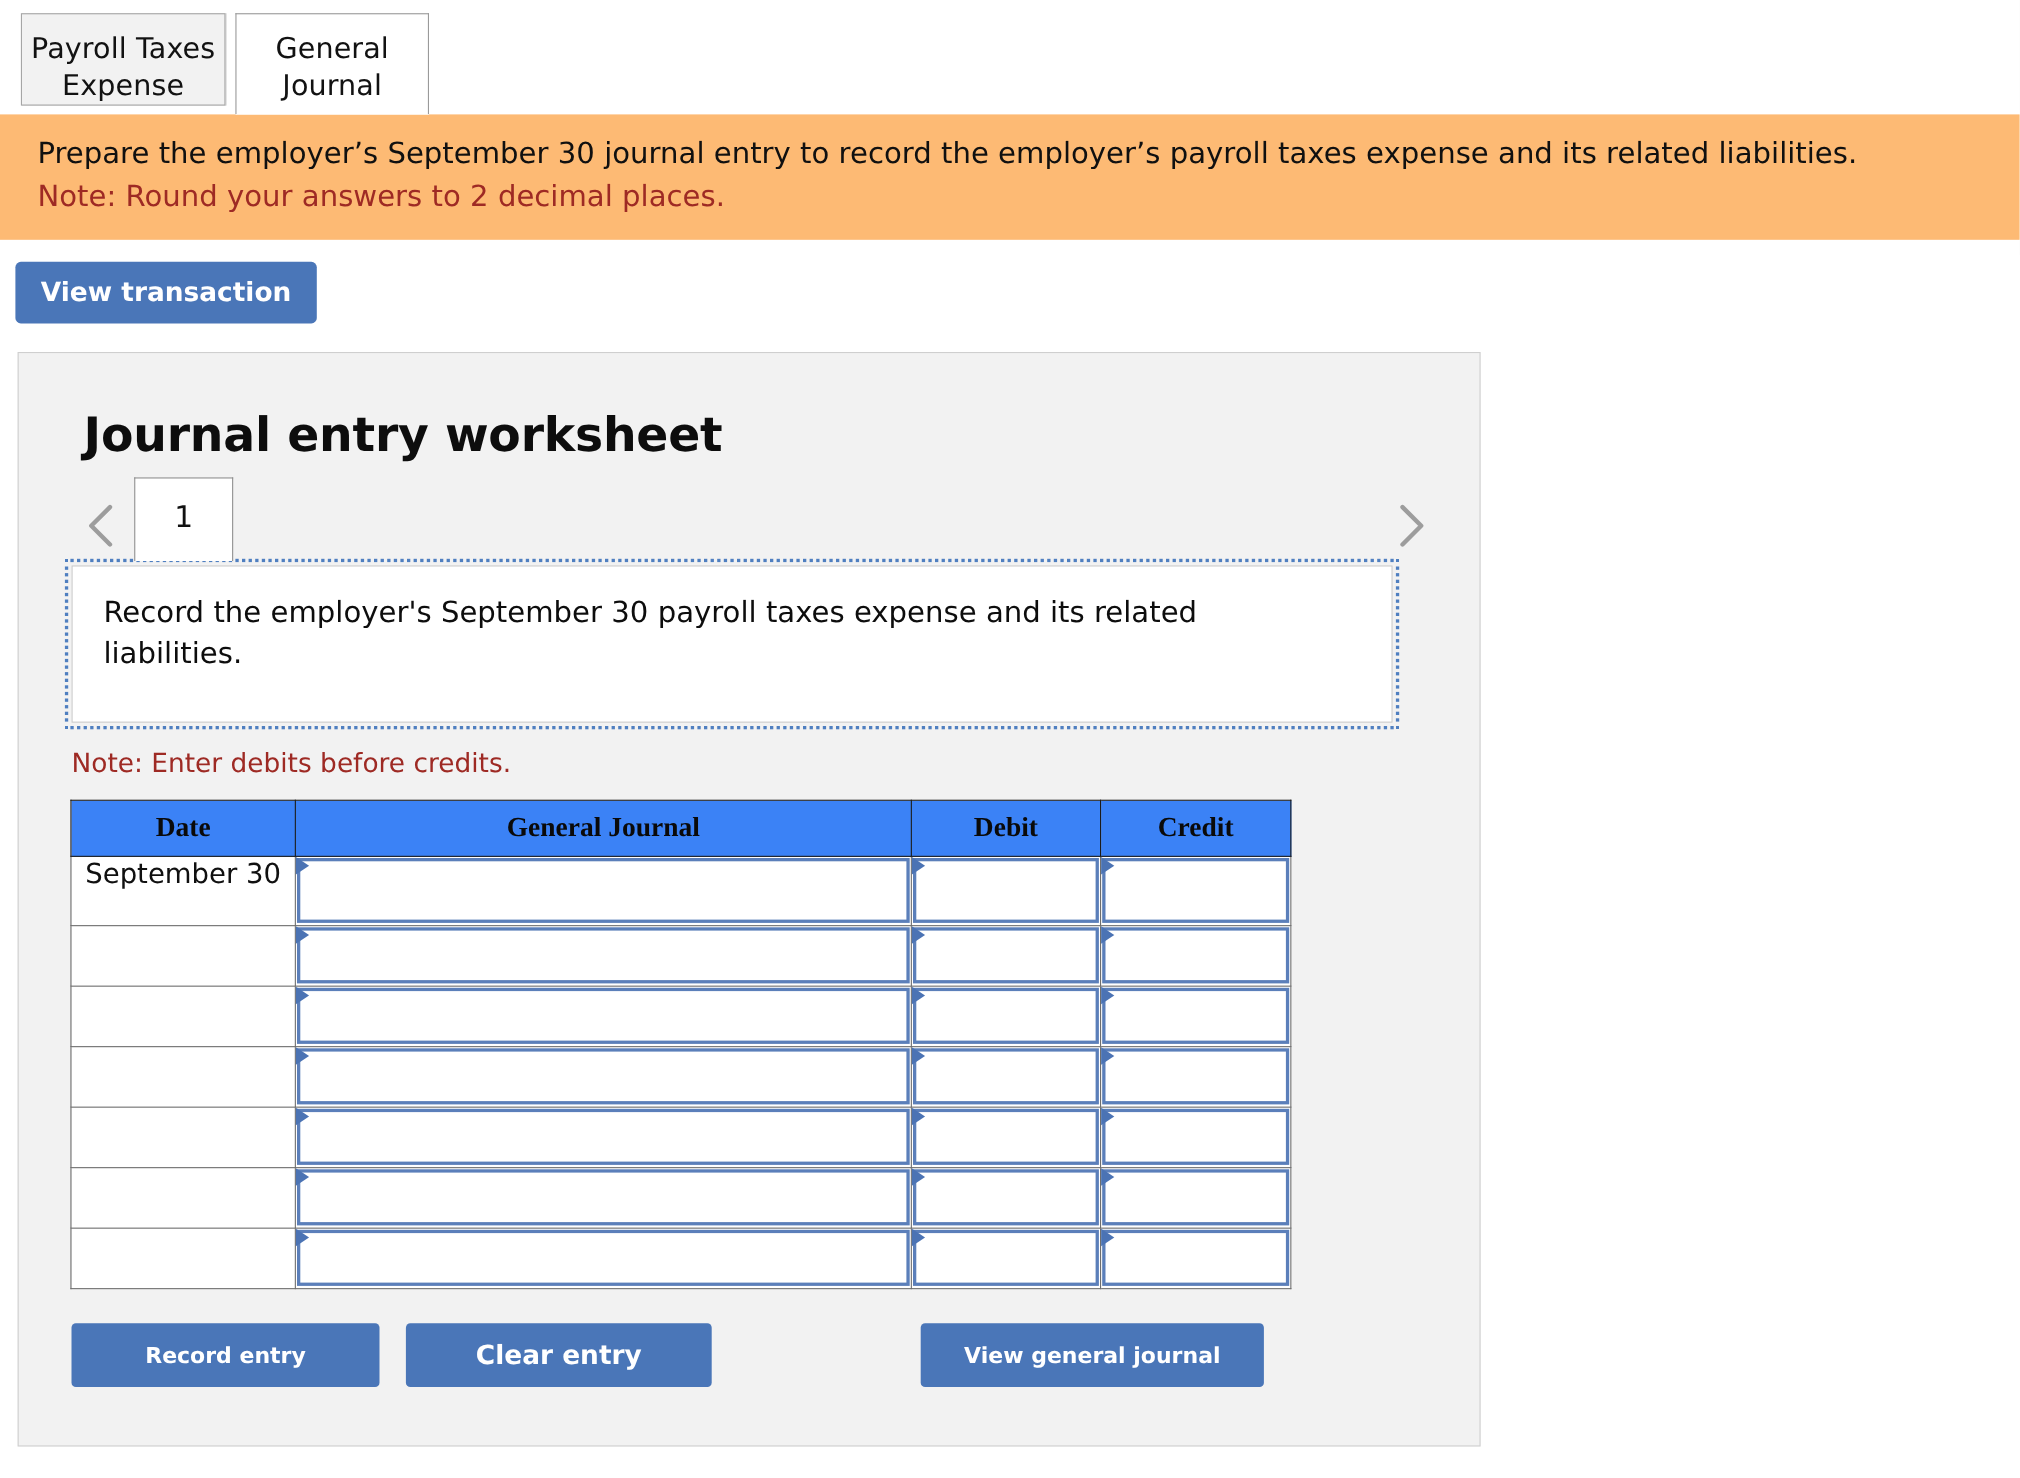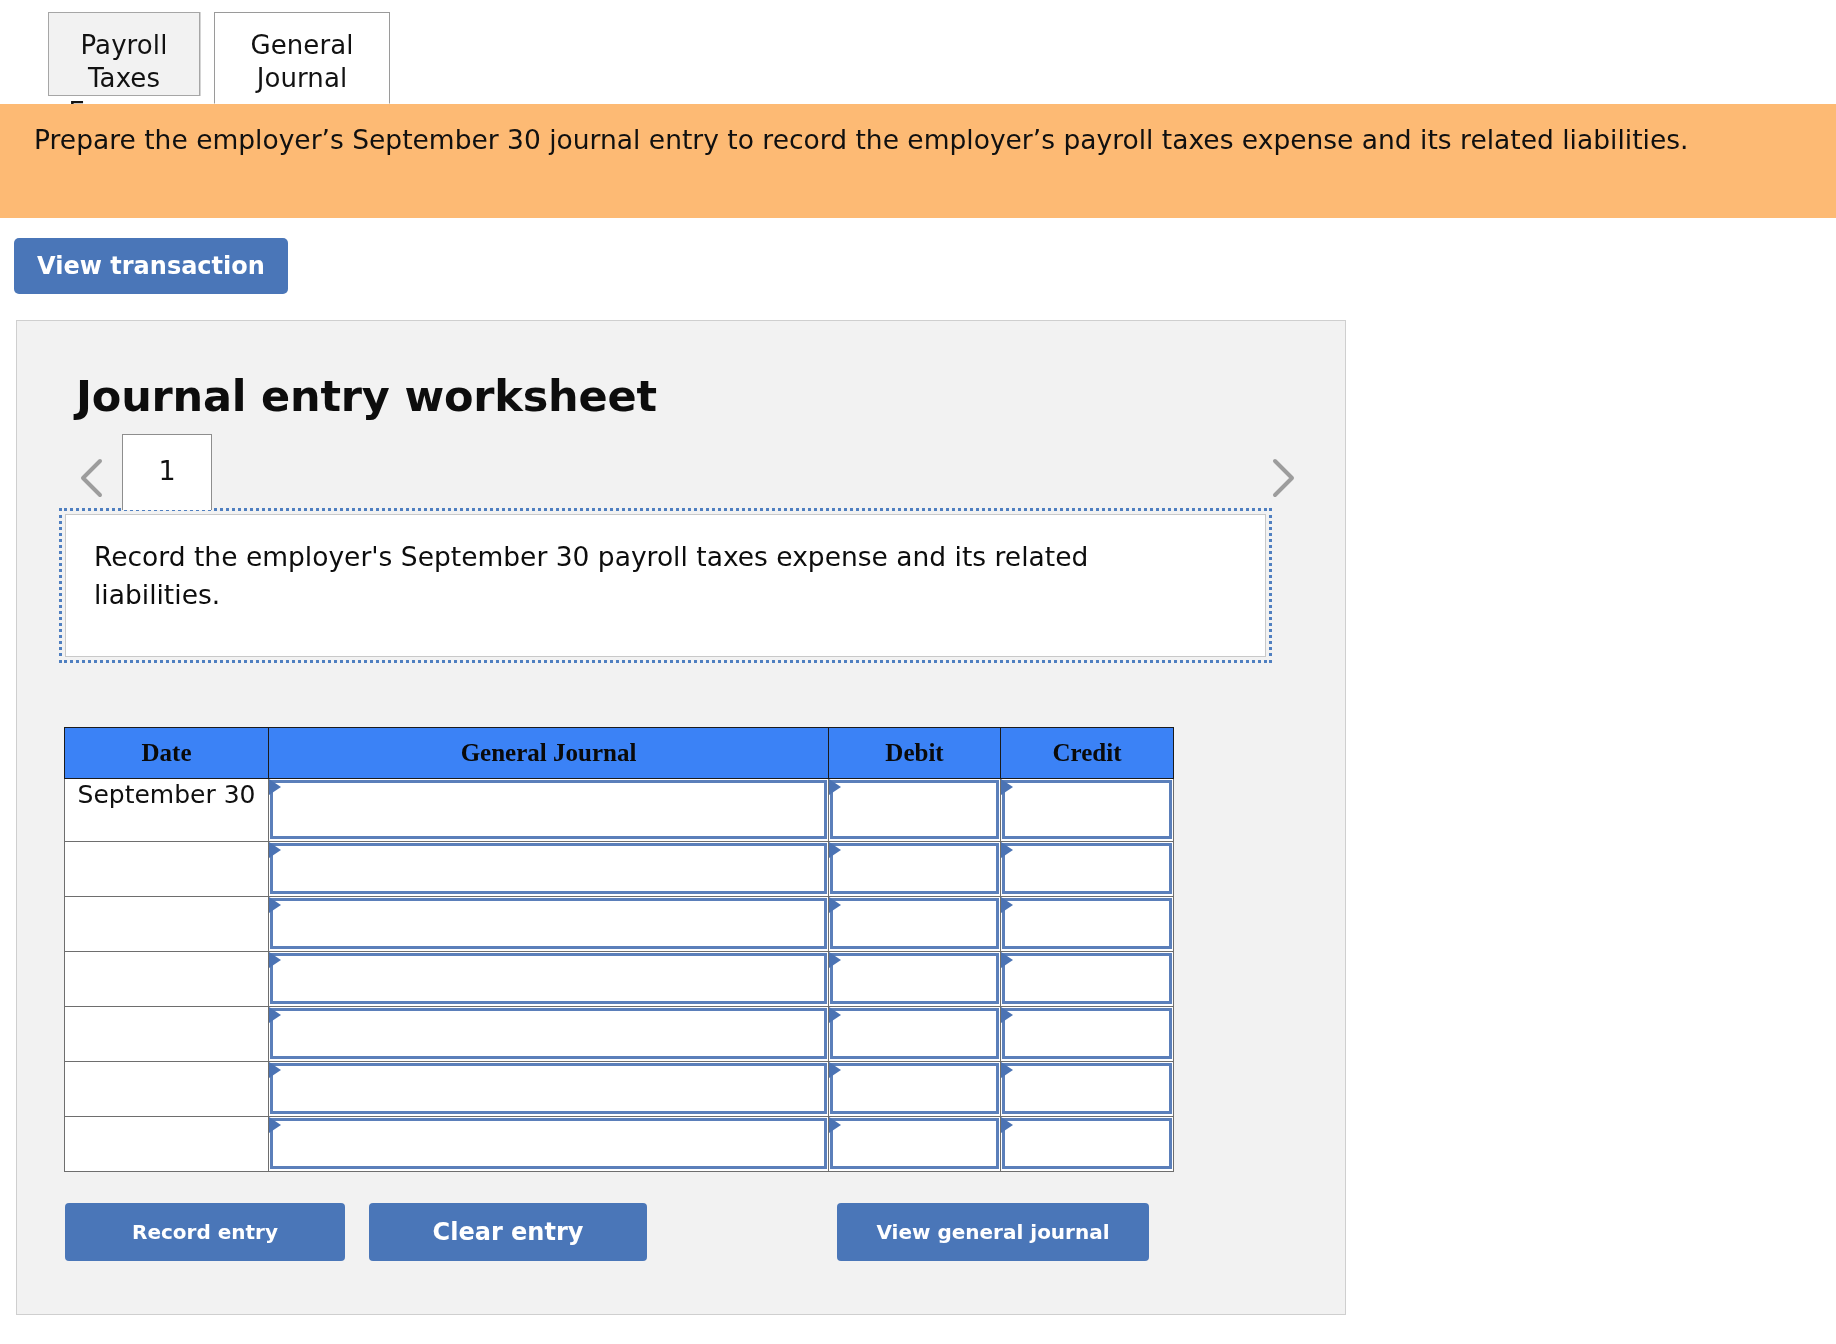--- a/index.html
+++ b/index.html
@@ -30,26 +30,25 @@
     border: 1px solid #9a9a9a;
     text-align: center;
     font-size: 26px;
     line-height: 1.28;
     color: #121212;
     padding-top: 16px;
     letter-spacing: 0.1px;
   }
   .tab-inactive {
     left: 19px;
-    width: 152px;
+    width: 186px;
     height: 84px;
     background: #f2f2f2;
     border-color: #a6a6a6;
     box-shadow: 1px 0 0 #d4d4d4;
-    margin-left: 29px;
   }
   .tab-active {
     left: 214px;
     width: 176px;
     height: 92px;
     background: #ffffff;
     border-color: #9a9a9a;
     border-bottom: 1px solid #ffffff;
     z-index: 3;
   }
@@ -303,20 +302,21 @@
     <div>Expense</div>
   </div>
   <div class="tab tab-active">
     <div>General</div>
     <div>Journal</div>
   </div>
 </div>
 
 <div class="banner">
   <div class="banner-line1">Prepare the employer’s September 30 journal entry to record the employer’s payroll taxes expense and its related liabilities.</div>
+  <div class="banner-line2">Note: Round your answers to 2 decimal places.</div>
 </div>
 
 <div class="btn btn-view-transactions">View transaction list</div>
 
 <div class="panel">
 
   <div class="panel-title">Journal entry worksheet</div>
 
   <div class="chev chev-left">
     <svg width="34" height="46" viewBox="0 0 34 46" aria-hidden="true">
@@ -329,20 +329,21 @@
       <polyline points="9,6 26,23 9,40" fill="none" stroke="#9d9d9d" stroke-width="4" stroke-linecap="round" stroke-linejoin="round"></polyline>
     </svg>
   </div>
 
   <div class="desc-outer">
     <div class="desc-inner">
       <div class="desc-text">Record the employer's September 30 payroll taxes expense and its related liabilities.</div>
     </div>
   </div>
 
+  <div class="note-debits">Note: Enter debits before credits.</div>
 
   <table class="jtable">
     <colgroup>
       <col class="col-date">
         <col class="col-gj">
         <col class="col-debit">
         <col class="col-credit">
     </colgroup>
     <thead>
       <tr>

